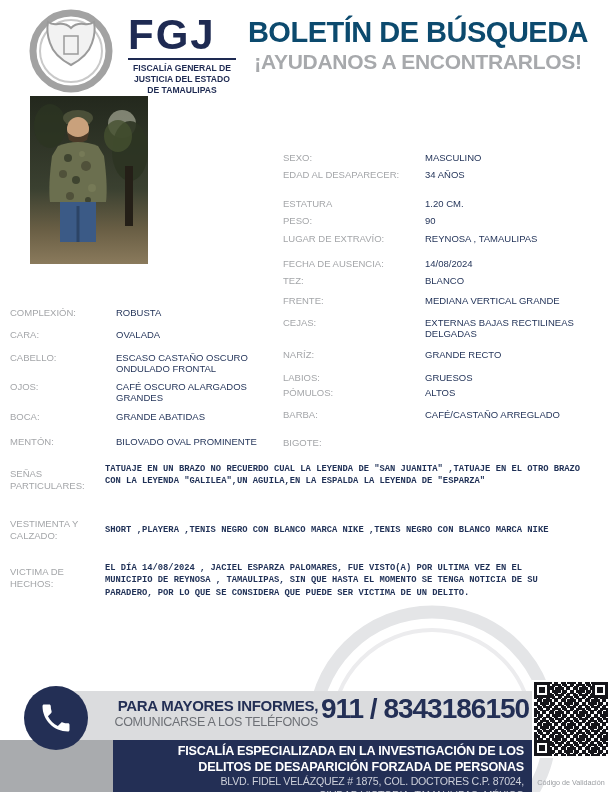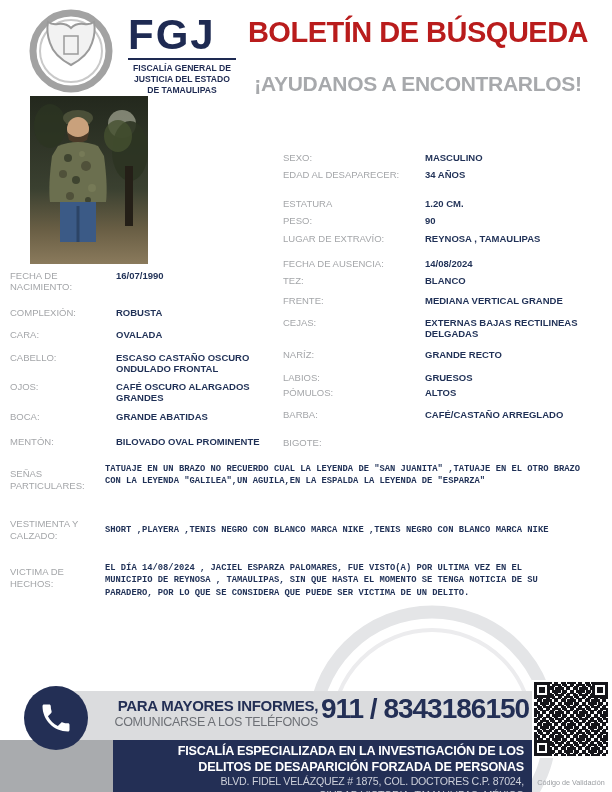--- a/index.html
+++ b/index.html
@@ -9,32 +9,32 @@
     position:relative; width:612px; height:792px; margin:0 auto;
     background:#ffffff; overflow:hidden;
   }
   
   .seal { position:absolute; left:26px; top:8px; width:90px; height:86px; }
   .logo-text { position:absolute; left:128px; top:14px; width:112px; }
   .logo-acronym { font-size:42px; font-weight:bold; color:#1e2a52; letter-spacing:2px; line-height:1; }
   .logo-org { margin-top:2px; border-top:2.5px solid #1e2a52; padding-top:3px;
     font-size:8.6px; font-weight:bold; color:#1e2a52; text-align:center; line-height:1.3; width:108px; }
   .main-title { position:absolute; left:240px; top:16px; width:356px; text-align:center;
-    font-size:29px; font-weight:800; color:#b91c1c; letter-spacing:-0.5px; }
+    font-size:29px; font-weight:800; color:#0c4a6e; letter-spacing:-0.5px; }
   .main-subtitle { position:absolute; left:240px; top:50px; width:356px; text-align:center;
-    font-size:21px; font-weight:bold; color:#a7a9ac; letter-spacing:-0.3px;margin-top:22px; }
+    font-size:21px; font-weight:bold; color:#a7a9ac; letter-spacing:-0.3px; }
   
   .photo { position:absolute; left:30px; top:96px; width:118px; height:168px; }
   
   .person-name { position:absolute; left:278px; top:92px; width:316px; text-align:center;
     font-size:23px; font-weight:800; color:#1e2a52; line-height:1.15; letter-spacing:0.3px; }
   
   .row { position:absolute; font-size:9.5px; line-height:1.2; }
   .row .lbl { color:#a4a6a9; display:inline-block; vertical-align:top; }
-  .row .val { color:#1f3056; font-weight:bold; display:inline-block; vertical-align:top;padding-left:16px; }
+  .row .val { color:#1f3056; font-weight:normal; display:inline-block; vertical-align:top;padding-left:16px; }
   .rcol { left:283px; width:322px; }
   .rcol .lbl { width:126px; }
   .rcol .val { width:190px; }
   .lcol { left:10px; width:268px; }
   .lcol .lbl { width:90px; }
   .lcol .val { width:172px; }
   
   .sec-label { position:absolute; left:10px; width:94px; color:#a4a6a9; font-size:9.5px; line-height:1.25; }
   .sec-text { position:absolute; left:105px; color:#1f3056; font-weight:bold; font-size:8.8px; line-height:1.4;font-family:Liberation Mono, monospace; }
   
@@ -140,21 +140,20 @@
   <div class="row rcol" style="top:258px"><span class="lbl">FECHA DE AUSENCIA:</span><span class="val">14/08/2024</span></div>
   <div class="row rcol" style="top:275px"><span class="lbl">TEZ:</span><span class="val">BLANCO</span></div>
   <div class="row rcol" style="top:295px"><span class="lbl">FRENTE:</span><span class="val">MEDIANA VERTICAL GRANDE</span></div>
   <div class="row rcol" style="top:317px"><span class="lbl">CEJAS:</span><span class="val">EXTERNAS BAJAS RECTILINEAS DELGADAS</span></div>
   <div class="row rcol" style="top:349px"><span class="lbl">NARÍZ:</span><span class="val">GRANDE RECTO</span></div>
   <div class="row rcol" style="top:372px"><span class="lbl">LABIOS:</span><span class="val">GRUESOS</span></div>
   <div class="row rcol" style="top:387px"><span class="lbl">PÓMULOS:</span><span class="val">ALTOS</span></div>
   <div class="row rcol" style="top:409px"><span class="lbl">BARBA:</span><span class="val">CAFÉ/CASTAÑO ARREGLADO</span></div>
   <div class="row rcol" style="top:437px"><span class="lbl">BIGOTE:</span><span class="val"></span></div>
 
-  <div class="row lcol" style="top:270px"><span class="lbl">FECHA DE NACIMIENTO:</span><span class="val">16/07/1990</span></div>
   <div class="row lcol" style="top:307px"><span class="lbl">COMPLEXIÓN:</span><span class="val">ROBUSTA</span></div>
   <div class="row lcol" style="top:329px"><span class="lbl">CARA:</span><span class="val">OVALADA</span></div>
   <div class="row lcol" style="top:352px"><span class="lbl">CABELLO:</span><span class="val">ESCASO CASTAÑO OSCURO ONDULADO FRONTAL</span></div>
   <div class="row lcol" style="top:381px"><span class="lbl">OJOS:</span><span class="val">CAFÉ OSCURO ALARGADOS GRANDES</span></div>
   <div class="row lcol" style="top:411px"><span class="lbl">BOCA:</span><span class="val">GRANDE ABATIDAS</span></div>
   <div class="row lcol" style="top:436px"><span class="lbl">MENTÓN:</span><span class="val">BILOVADO OVAL PROMINENTE</span></div>
 
   <div class="sec-label" style="top:468px">SEÑAS PARTICULARES:</div>
   <div class="sec-text" style="top:463px; width:478px;">TATUAJE EN UN BRAZO NO RECUERDO CUAL LA LEYENDA DE "SAN JUANITA" ,TATUAJE EN EL OTRO BRAZO CON LA LEYENDA "GALILEA",UN AGUILA,EN LA ESPALDA LA LEYENDA DE "ESPARZA"</div>
 

